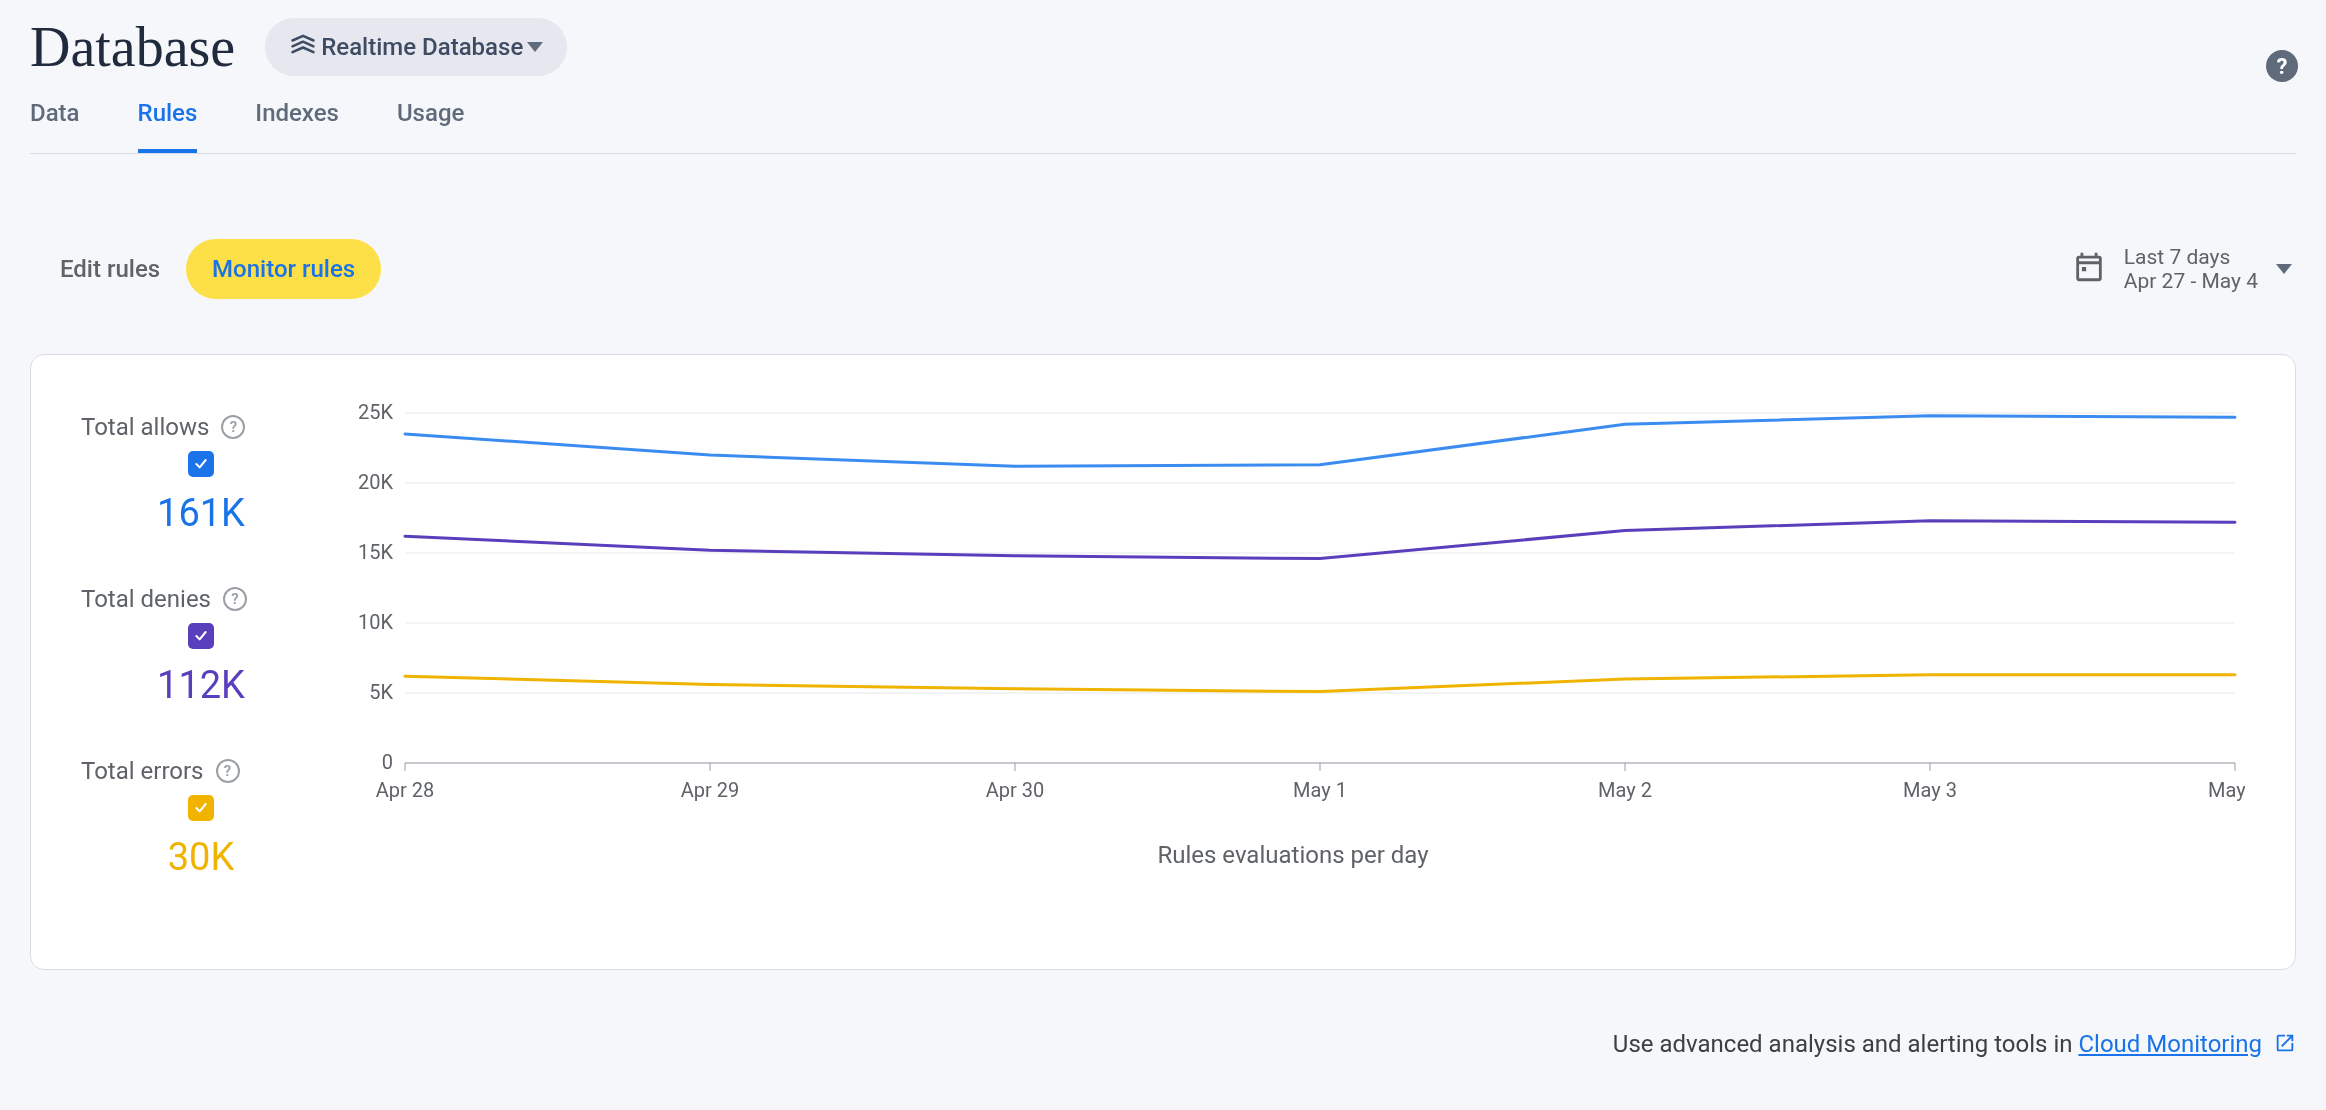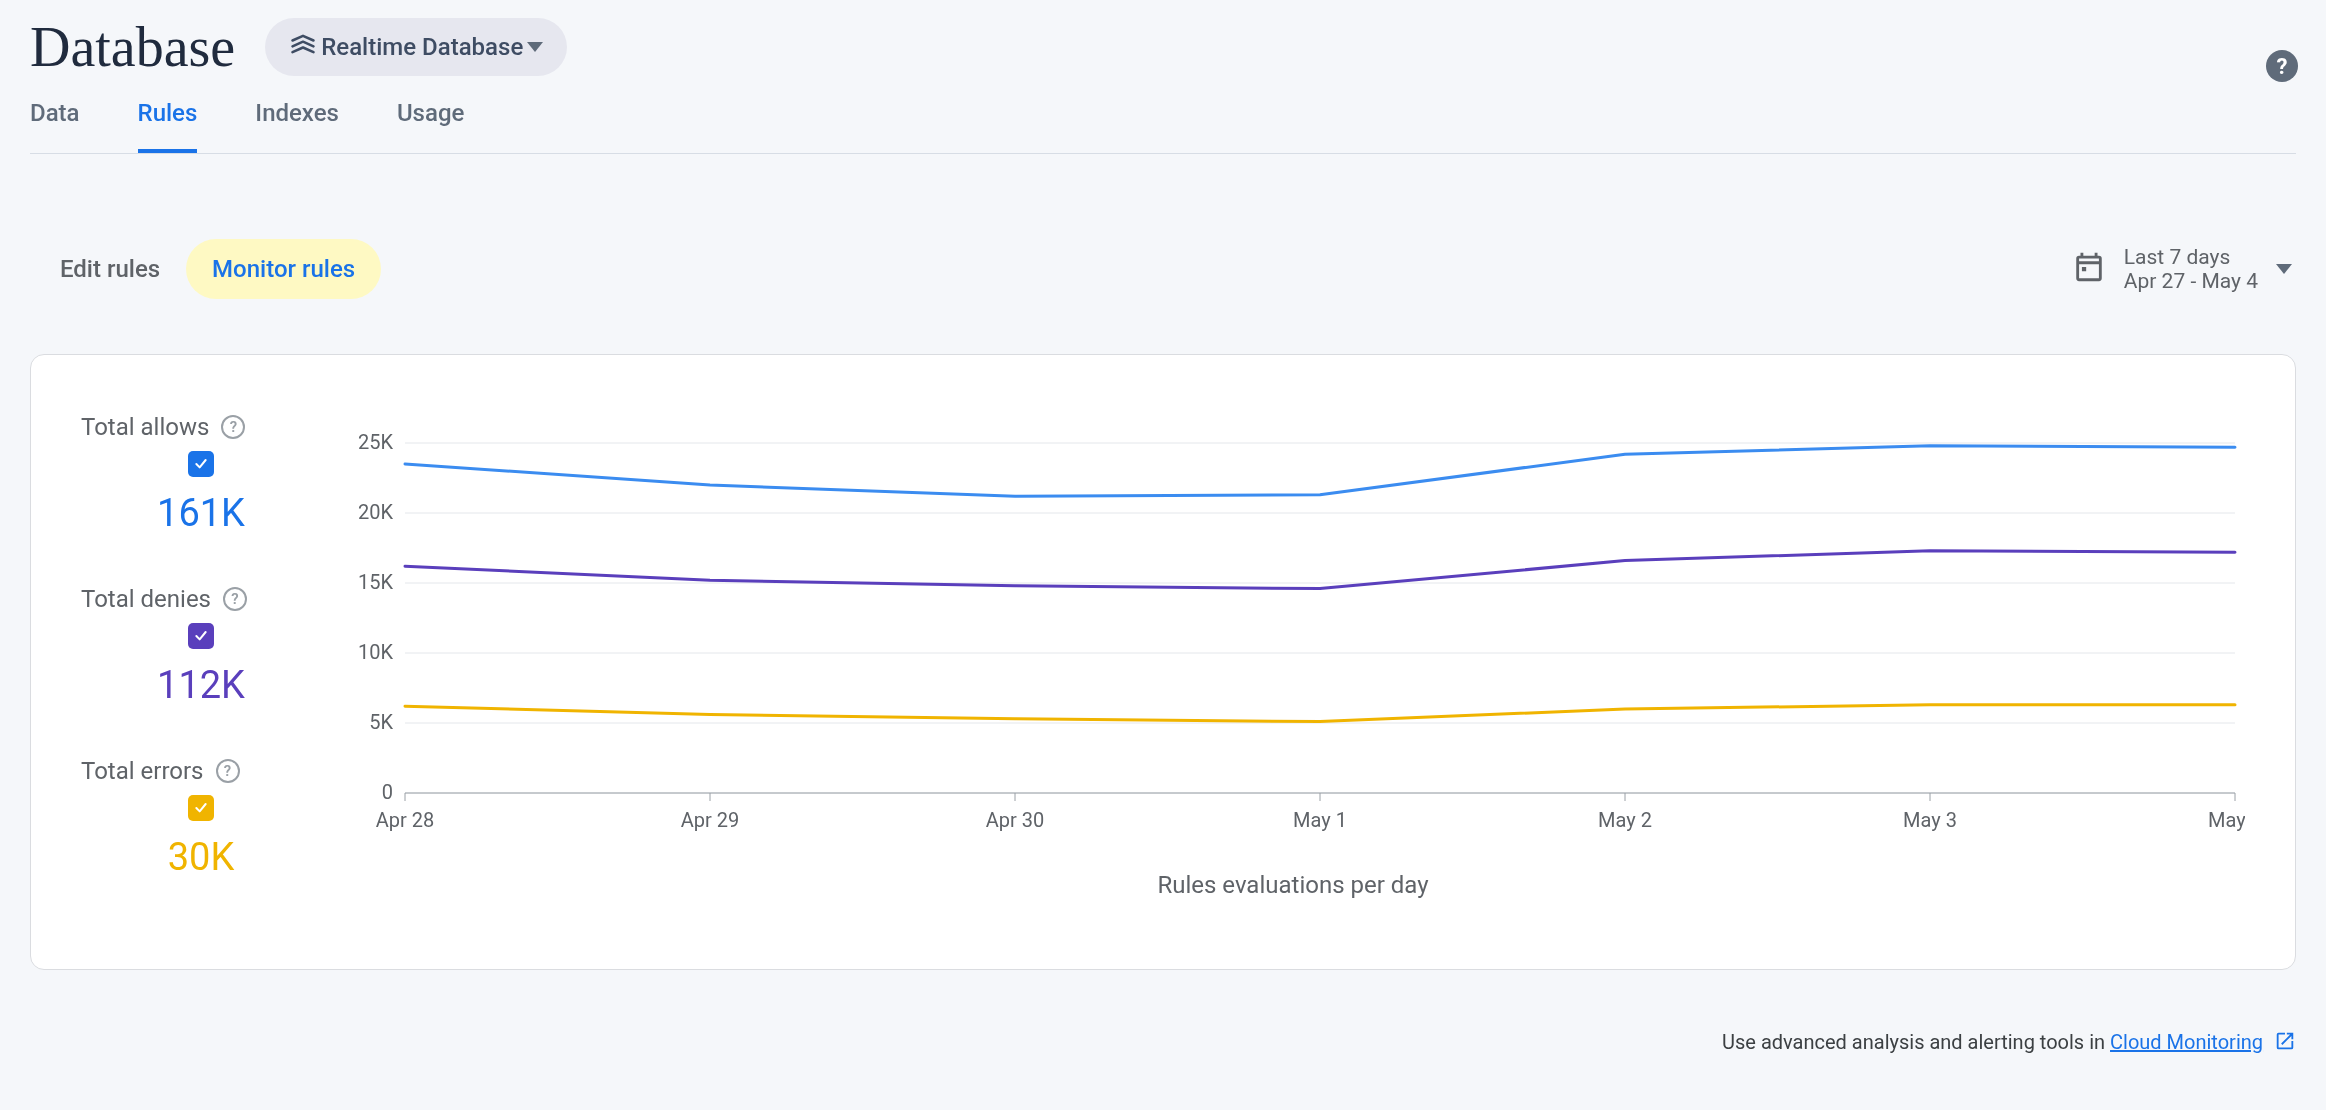--- a/index.html
+++ b/index.html
@@ -86,41 +86,40 @@
   .subtabs { display: flex; align-items: center; }
   .subtab {
     font-size: 24px;
     font-weight: 500;
     color: #5f6368;
     padding: 16px 26px;
     border-radius: 30px;
     cursor: pointer;
   }
   .subtab.active {
-    background: #fef9c3;
+    background: #fde047;
     color: #1a73e8;
   }
   .date-picker {
     display: flex;
     align-items: center;
     gap: 18px;
     cursor: pointer;
     color: #5f6368;
   }
   .date-picker .texts { display: flex; flex-direction: column; font-size: 21px; }
   
   .card {
     background: #fff;
     border: 1px solid #dadce0;
     border-radius: 14px;
     margin-top: 55px;
     padding: 48px 50px 40px 50px;
     display: flex;
     gap: 20px;
-    align-items: center;
   }
   .legend-col {
     width: 240px;
     padding-top: 10px;
   }
   .legend-item { margin-bottom: 50px; }
   .legend-top {
     display: flex;
     align-items: center;
     gap: 12px;
@@ -145,21 +144,21 @@
     display:flex;align-items:center;justify-content:center;
     color:#9aa0a6;font-size:15px;font-weight:600;
   }
   .chart-col { flex: 1; position: relative; }
   .chart-svg { width: 100%; height: 410px; display:block; }
   .chart-xlabel { text-align:center; color:#5f6368; font-size:24px; margin-top: 28px; }
   
   .footer-row {
     text-align: right;
     margin-top: 60px;
-    font-size: 20px;
+    font-size: 24px;
     color: #3c4043;
   }
   .footer-row a { color:#1a73e8; text-decoration: underline; }
   .ext-icon { display:inline-block; vertical-align:middle; margin-left:6px; }
   .tri-down {
     width:0;height:0;border-left:8px solid transparent;border-right:8px solid transparent;
     border-top:10px solid #5f6b7a;
   }
 </style>
 </head>

